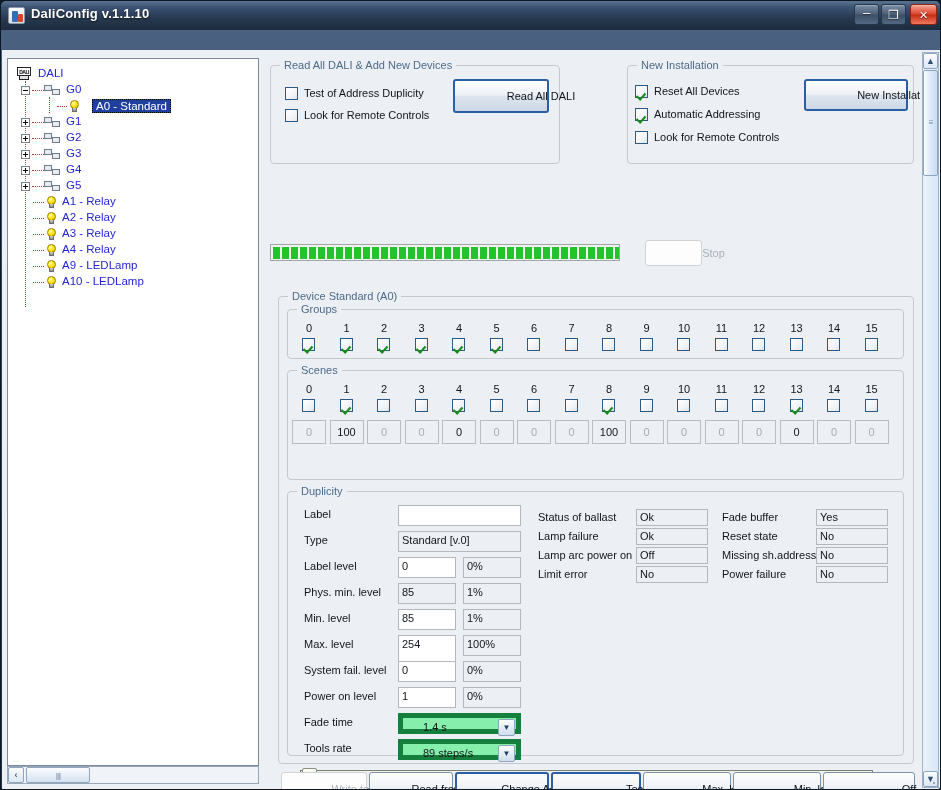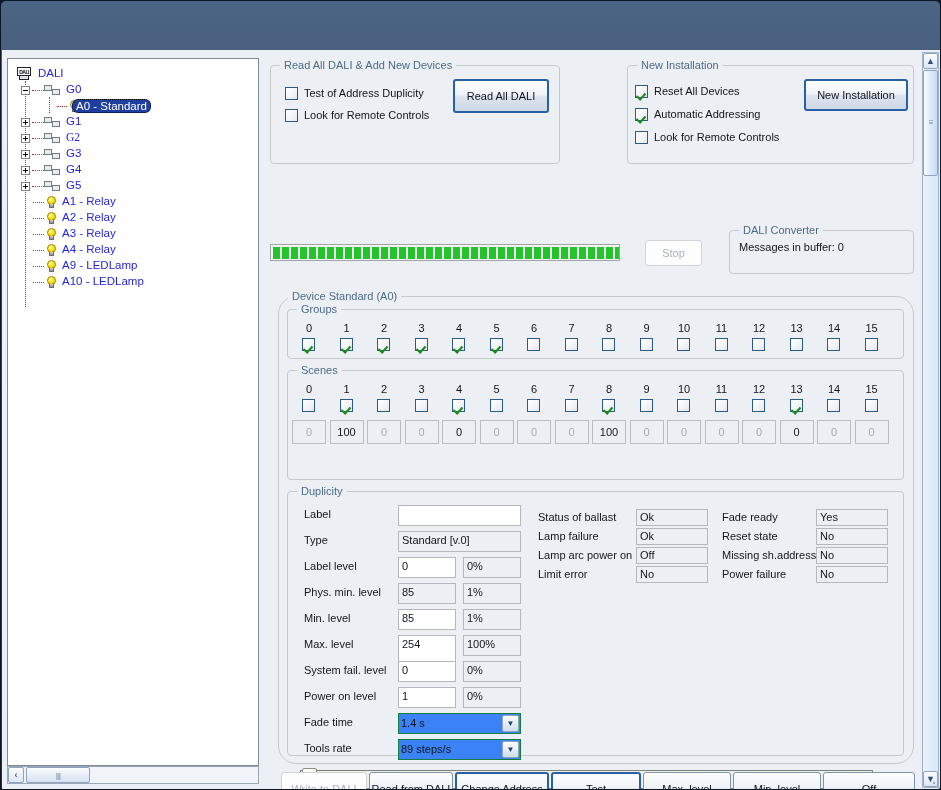--- a/index.html
+++ b/index.html
@@ -176,21 +176,21 @@
     background: linear-gradient(180deg,#fdfefe 0%,#eef2f7 46%,#dde5ee 52%,#ccd8e6 100%);
     border: 1px solid #7b93ad; border-radius: 3px;
     font-size: 11px; color: #10151b; text-align: center;
     box-shadow: inset 0 1px 0 rgba(255,255,255,.85);
   }
   .btn.accent { border: 2px solid #2b5fa5; }
   .btn.disabled {
     background: #fdfdfd; border: 1px solid #cfd3d8; color: #a9b0b9;
     box-shadow:none;
   }
-  .btn .cap { display:block; width:100%; }
+  .btn .cap { display:block; width:100%;margin-left:40px; }
 
   
   .fld {
     position: absolute; background: #ffffff; border: 1px solid #b4b8bd;
     font-size: 11px; color: #12161b; padding: 1px 3px; line-height: 15px;
   }
   .fld.ro { background:#eceff3; }
   .lbl { position:absolute; font-size:11px; color:#12161b; }
 
   
@@ -210,22 +210,22 @@
     background:#eff0e9; border:1px solid #7b7f74;
   }
   #scene-slider-thumb {
     position:absolute; left:1px; top:-3px; width:15px; height:24px;
     background: linear-gradient(180deg,#fdfdf7 0%,#e7e7db 50%,#d3d3c4 100%);
     border:1px solid #8b8f83; border-radius:2px;
   }
 
   
   .combo {
-    position:absolute; background:#3b82f6; border:1px solid #15803d;
-    font-size:11px; color:#12161b; padding:1px 2px; line-height:17px;
+    position:absolute; background:#86efac; border:5px solid #15803d;
+    font-size:11px; color:#12161b; padding:1px 20px; line-height:17px;
   }
   .combo .arrowbox {
     position:absolute; right:1px; top:1px; width:17px; height:17px;
     background: linear-gradient(180deg,#fbfcfe,#cfdef0);
     border:1px solid #8fa4bd; border-radius:2px;
     color:#1f3f63; font-size:8px; text-align:center; line-height:16px;
   }
 
   
   .scene-num {
@@ -256,20 +256,36 @@
     letter-spacing:-1px;
   }
   #grip { position:absolute; right:2px; bottom:2px; width:12px; height:12px; }
   #grip i { position:absolute; width:2px; height:2px; background:#9aa8ba; }
 </style>
 </head>
 <body>
 
 <div id="window">
 
+  <div id="titlebar">
+    <div id="title-icon">
+      <div class="g1"></div>
+        <div class="g2"></div>
+    </div>
+    <div id="title-text">DaliConfig v.1.1.10</div>
+    <div class="winbtn" id="btn-min">
+      <span class="winglyph">–</span>
+    </div>
+    <div class="winbtn" id="btn-max">
+      <span class="winglyph">❐</span>
+    </div>
+    <div class="winbtn" id="btn-close">
+      <span class="winglyph">✕</span>
+    </div>
+  </div>
 
 
   <div id="client">
 
     <div id="tree-panel">
 
       <div class="tree-row" style="left:8px; top:7px;">
         <span class="ico-dali" style="left:0;">
           <span class="top">DALI</span>
             <span class="bot"></span>
@@ -289,40 +305,40 @@
         <span class="tw-label" style="left:50px;">G0</span>
       </div>
 
       <div class="dotline-v" style="left:41px; top:38px; height:16px;"></div>
       <div class="tree-row" style="left:8px; top:39px;">
         <span class="dotline-h" style="left:41px; top:8px; width:10px;"></span>
         <span class="ico-lamp" style="left:52px;">
             <span class="bulb"></span>
             <span class="base"></span>
           </span>
-        <span class="tw-label sel-label" style="left:56px;border-radius:6px;">A0 - Standard</span>
+        <span class="tw-label sel-label" style="left:76px;">A0 - Standard</span>
       </div>
 
       <div class="tree-row" style="left:8px; top:55px;">
         <span class="expander plus" style="left:5px;"></span>
         <span class="dotline-h" style="left:16px; top:8px; width:12px;"></span>
         <span class="ico-group" style="left:28px;">
             <span class="r1"></span>
             <span class="r2"></span>
           </span>
         <span class="tw-label" style="left:50px;">G1</span>
       </div>
       <div class="tree-row" style="left:8px; top:71px;">
         <span class="expander plus" style="left:5px;"></span>
         <span class="dotline-h" style="left:16px; top:8px; width:12px;"></span>
         <span class="ico-group" style="left:28px;">
             <span class="r1"></span>
             <span class="r2"></span>
           </span>
-        <span class="tw-label" style="left:50px;font-family:Liberation Serif, serif;">G2</span>
+        <span class="tw-label" style="left:50px;">G2</span>
       </div>
       <div class="tree-row" style="left:8px; top:87px;">
         <span class="expander plus" style="left:5px;"></span>
         <span class="dotline-h" style="left:16px; top:8px; width:12px;"></span>
         <span class="ico-group" style="left:28px;">
             <span class="r1"></span>
             <span class="r2"></span>
           </span>
         <span class="tw-label" style="left:50px;">G3</span>
       </div>
@@ -435,26 +451,22 @@
 
 
       <div id="prog">
         <div id="prog-fill"></div>
       </div>
 
       <div class="btn disabled" style="left:381px; top:186px; width:57px; height:26px; line-height:24px;">
         <span class="cap">Stop</span>
       </div>
 
-      <div class="gb" style="left:465px; top:176px; width:185px; height:44px;">
-        <span class="gb-title">DALI Converter</span>
-        <span class="lbl" style="left:9px; top:10px;">Messages in buffer: 0</span>
-      </div>
-
-      <div class="gb" style="left:14px; top:242px; width:636px; height:468px;border-radius:18px;">
+
+      <div class="gb" style="left:14px; top:242px; width:636px; height:468px;">
         <span class="gb-title">Device Standard (A0)</span>
 
         <div class="gb" style="left:8px; top:12px; width:617px; height:50px;">
           <span class="gb-title">Groups</span>
           <div id="groups-host">
               <span class="colnum" style="left: 4px; top: 12px;">0</span>
               <div class="chk on" style="left: 14px; top: 28px;"></div>
               <span class="colnum" style="left: 41.5px; top: 12px;">1</span>
               <div class="chk on" style="left: 51.5px; top: 28px;"></div>
               <span class="colnum" style="left: 79px; top: 12px;">2</span>
@@ -579,21 +591,21 @@
             </div>
           <div id="status-host">
               <span class="lbl" style="left: 250px; top: 19px;">Status of ballast</span>
               <div class="fld ro" style="left: 348px; top: 17px; width: 72px; height: 17px; line-height: 13px;">Ok</div>
               <span class="lbl" style="left: 250px; top: 38px;">Lamp failure</span>
               <div class="fld ro" style="left: 348px; top: 36px; width: 72px; height: 17px; line-height: 13px;">Ok</div>
               <span class="lbl" style="left: 250px; top: 57px;">Lamp arc power on</span>
               <div class="fld ro" style="left: 348px; top: 55px; width: 72px; height: 17px; line-height: 13px;">Off</div>
               <span class="lbl" style="left: 250px; top: 76px;">Limit error</span>
               <div class="fld ro" style="left: 348px; top: 74px; width: 72px; height: 17px; line-height: 13px;">No</div>
-              <span class="lbl" style="left: 434px; top: 19px;">Fade ready</span>
+              <span class="lbl" style="left: 434px; top: 19px;">Fade buffer</span>
               <div class="fld ro" style="left: 528px; top: 17px; width: 72px; height: 17px; line-height: 13px;">Yes</div>
               <span class="lbl" style="left: 434px; top: 38px;">Reset state</span>
               <div class="fld ro" style="left: 528px; top: 36px; width: 72px; height: 17px; line-height: 13px;">No</div>
               <span class="lbl" style="left: 434px; top: 57px;">Missing sh.address</span>
               <div class="fld ro" style="left: 528px; top: 55px; width: 72px; height: 17px; line-height: 13px;">No</div>
               <span class="lbl" style="left: 434px; top: 76px;">Power failure</span>
               <div class="fld ro" style="left: 528px; top: 74px; width: 72px; height: 17px; line-height: 13px;">No</div>
             </div>
         </div>
       </div>

